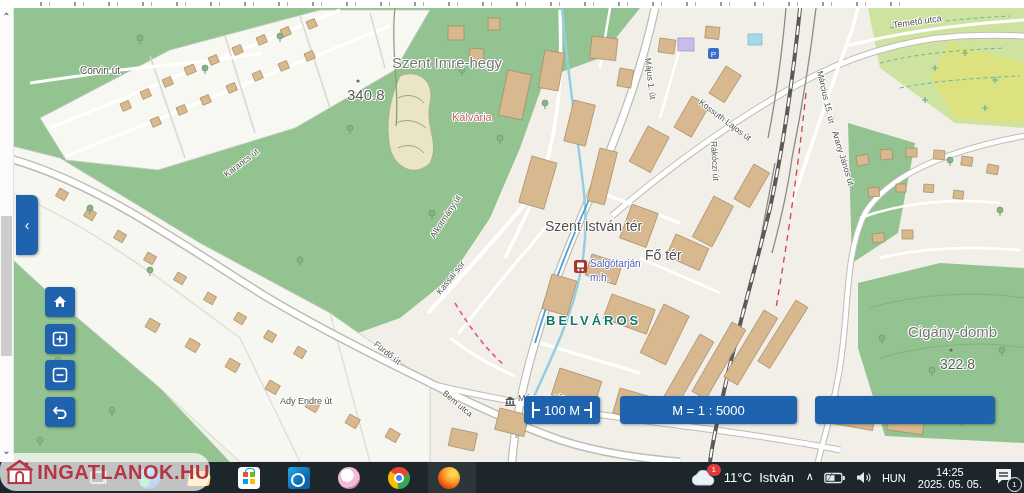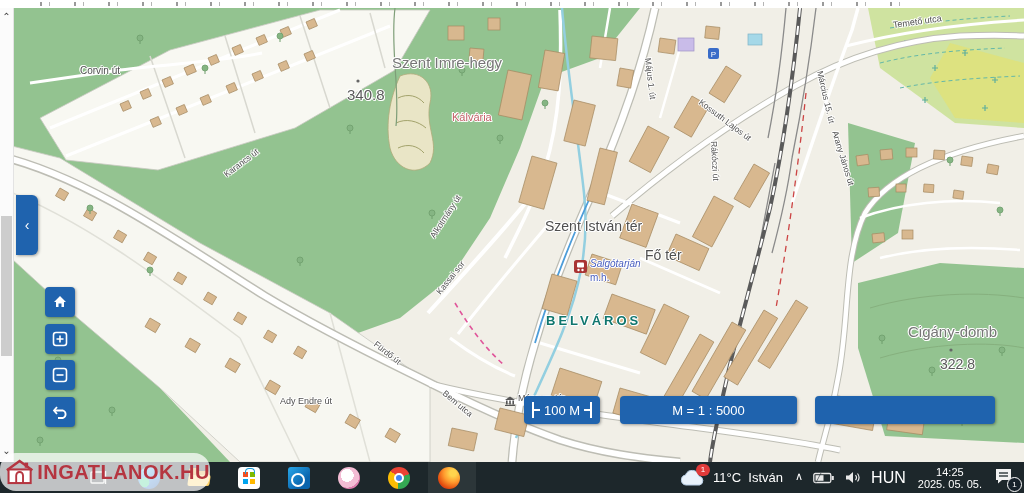--- a/index.html
+++ b/index.html
@@ -91,21 +91,21 @@
   .icon-firefox{border-radius:50%;background:radial-gradient(circle at 68% 28%,#ffd54d 0 14%,#ff9a2e 42%,#e1470c 74%,#a8328f 100%);}
 
   .tb-right{position:absolute;right:8px;top:0;height:31px;display:flex;align-items:center;gap:12px;color:#fff;}
   .weather{display:flex;align-items:center;gap:7px;cursor:pointer;}
   .cloud-wrap{position:relative;width:27px;height:20px;}
   .badge{position:absolute;right:-4px;top:-4px;min-width:12px;height:12px;border-radius:7px;background:#e03a3a;
     color:#fff;font-size:8px;line-height:12px;text-align:center;padding:0 1px;}
   .weather .wtext{font-size:13px;}
   .tray{display:flex;align-items:center;gap:10px;}
   .tray .chev{font-size:11px;cursor:pointer;transform:translateY(-1px);}
-  .hun{font-size:16px;cursor:pointer;}
+  .hun{font-size:11px;cursor:pointer;}
   .clock{font-size:11px;line-height:12px;text-align:center;cursor:pointer;}
   .action{position:relative;cursor:pointer;width:22px;height:22px;}
   .action .badge2{position:absolute;right:-6px;bottom:-3px;width:13px;height:13px;background:#16212a;border:1.5px solid #fff;
     border-radius:50%;color:#fff;font-size:8px;line-height:13px;text-align:center;}
 </style>
 </head>
 <body>
 
 <div class="screen">
 
@@ -323,21 +323,21 @@
         <div class="map-label" style="left: 648px; top: 45px; font-size: 8.5px; transform: rotate(83deg);">Május 1. út</div>
         <div class="map-label" style="left: 893px; top: 12px; font-size: 9px; transform: rotate(-8deg);">Temető utca</div>
         <div class="map-label" style="left: 700px; top: 88px; font-size: 8.5px; transform: rotate(37deg);">Kossuth Lajos út</div>
         <div class="map-label" style="left: 820px; top: 58px; font-size: 8.5px; transform: rotate(77deg);">Március 15. út</div>
         <div class="map-label" style="left: 835px; top: 118px; font-size: 8.5px; transform: rotate(73deg);">Arany János út</div>
         <div class="map-label" style="left: 714px; top: 128px; font-size: 8.5px; transform: rotate(87deg);">Rákóczi út</div>
         <div class="map-label" style="left: 545px; top: 210px; font-size: 14px;">Szent István tér</div>
         <div class="map-label" style="left: 645px; top: 239px; font-size: 14px;">Fő tér</div>
         <div class="map-label" style="left: 432px; top: 224px; font-size: 8.5px; transform: rotate(-57deg);">Alkotmány út</div>
         <div class="map-label" style="left: 438px; top: 280px; font-size: 8.5px; transform: rotate(-51deg);">Kassai sor</div>
-        <div class="map-label" style="left: 590px; top: 250px; font-size: 10px; color: rgb(74, 95, 192); font-style: italic;">Salgótarján</div>
+        <div class="map-label" style="left: 590px; top: 250px; font-size: 10px; color: rgb(74, 95, 192);">Salgótarján</div>
         <div class="map-label" style="left: 590px; top: 264px; font-size: 10px; color: rgb(74, 95, 192);">m.h.</div>
         <div class="map-label" style="left: 546px; top: 305px; font-size: 13px; color: #0f766e; letter-spacing: 3px; font-weight: bold;">BELVÁROS</div>
         <div class="map-label" style="left: 280px; top: 360px; font-size: 9px; margin-top: 28px;">Ady Endre út</div>
         <div class="map-label" style="left: 375px; top: 330px; font-size: 8.5px; transform: rotate(38deg);">Fürdő út</div>
         <div class="map-label" style="left: 444px; top: 379px; font-size: 8.5px; transform: rotate(40deg);">Bem utca</div>
         <div class="map-label" style="left: 518px; top: 385px; font-size: 9px;">Múzeum tér</div>
         <div class="map-label" style="left: 908px; top: 315px; font-size: 15px; color: rgb(118, 118, 118);">Cigány-domb</div>
         <div class="map-label" style="left: 940px; top: 348px; font-size: 14px; color: rgb(90, 90, 90);">322.8</div>
       </div>
 

